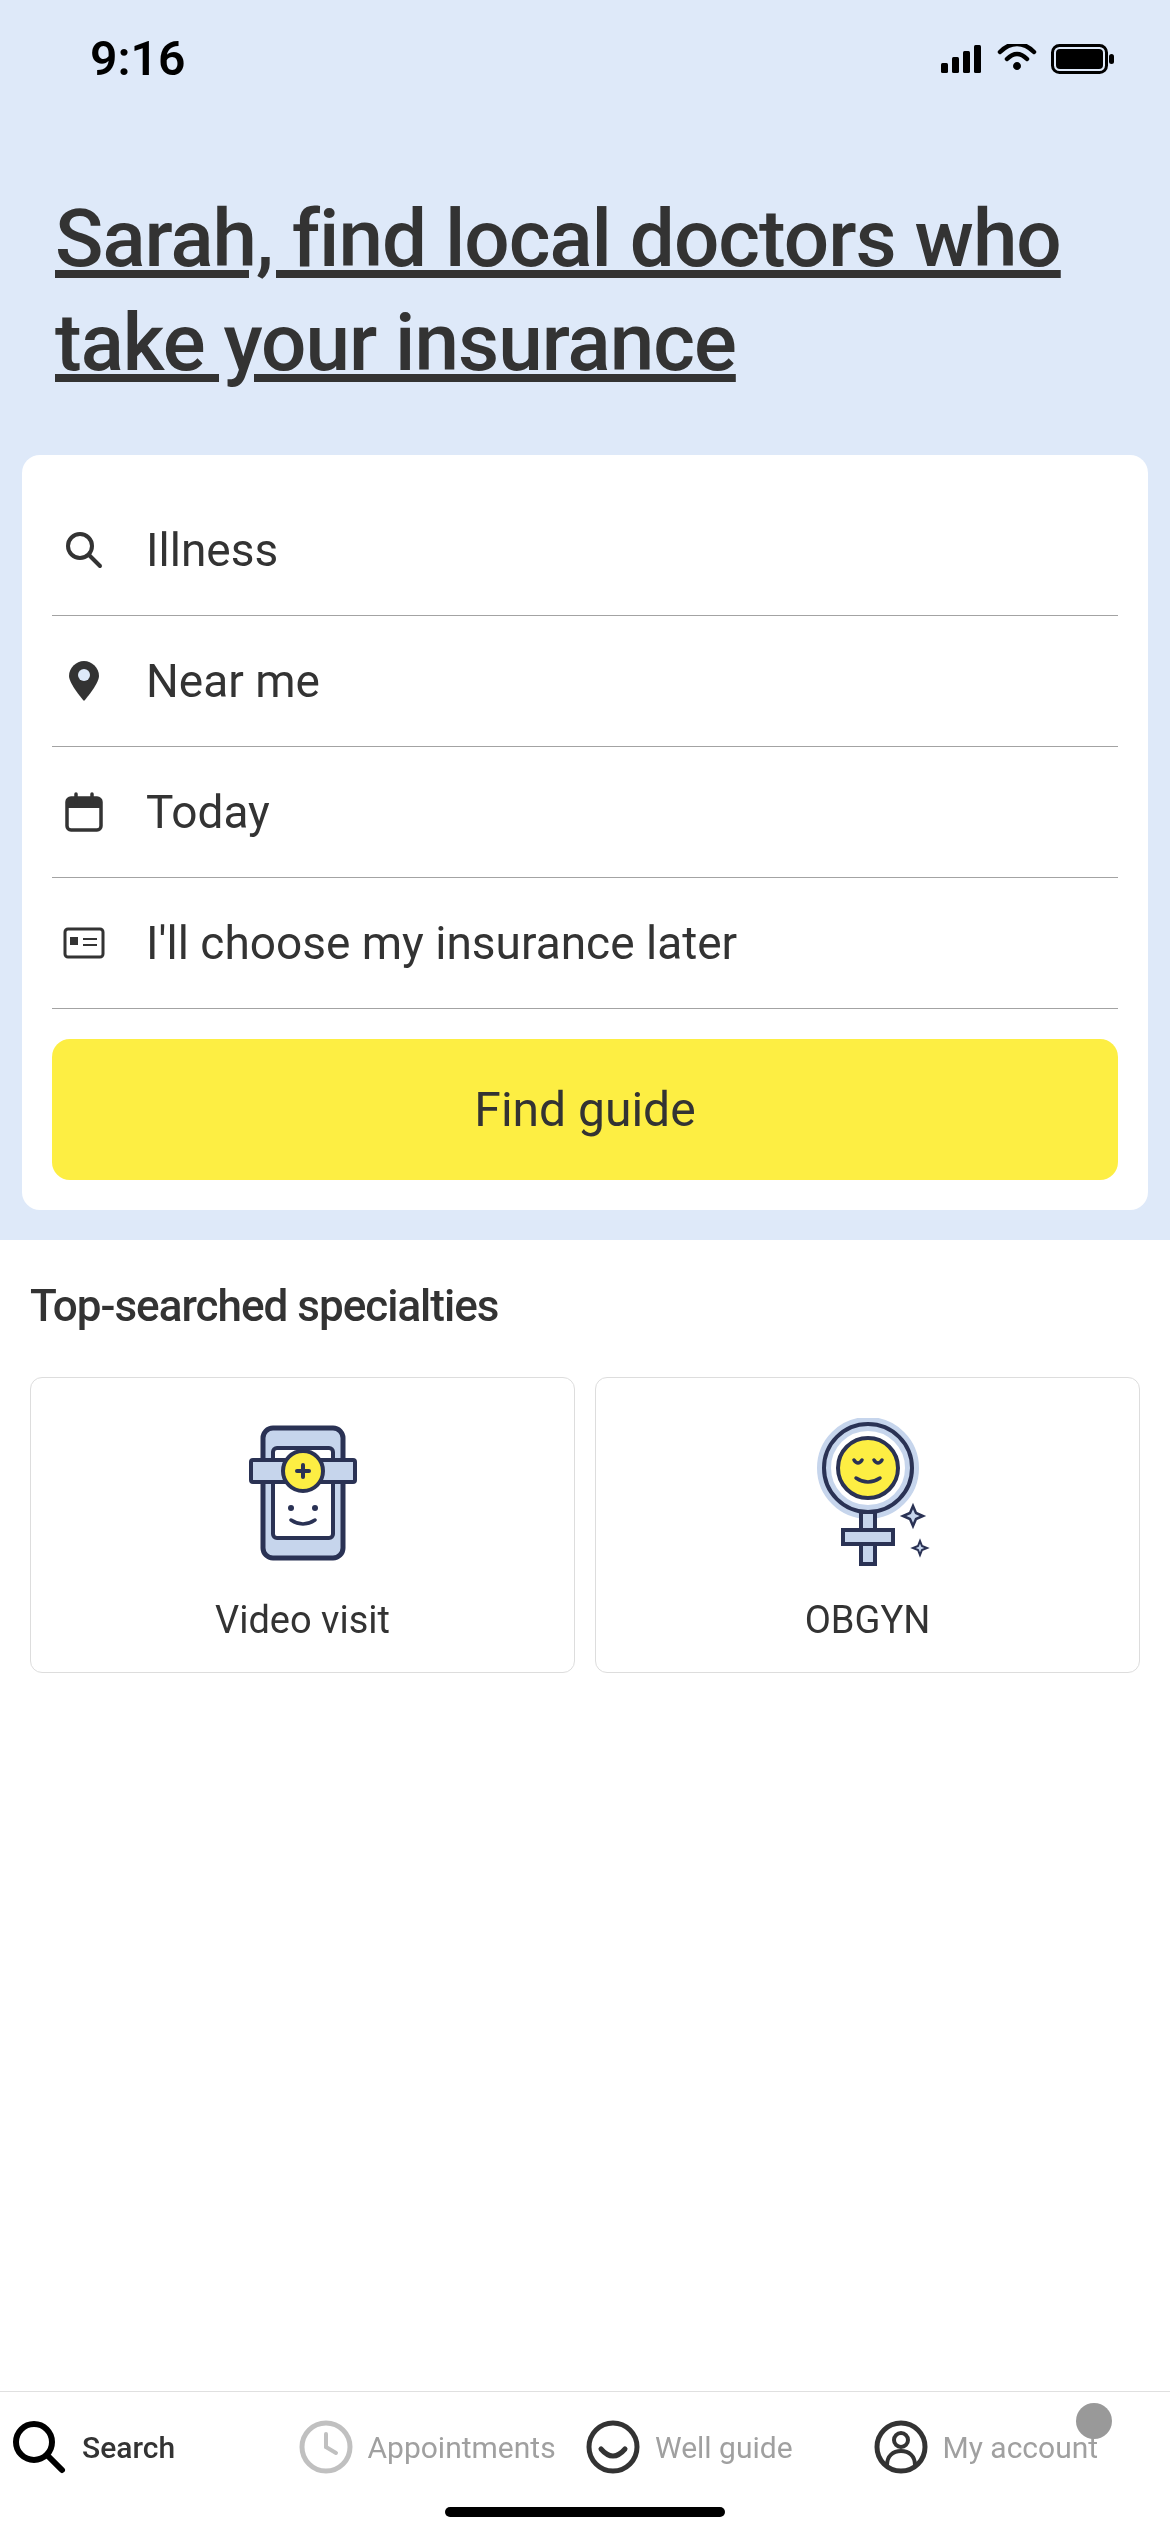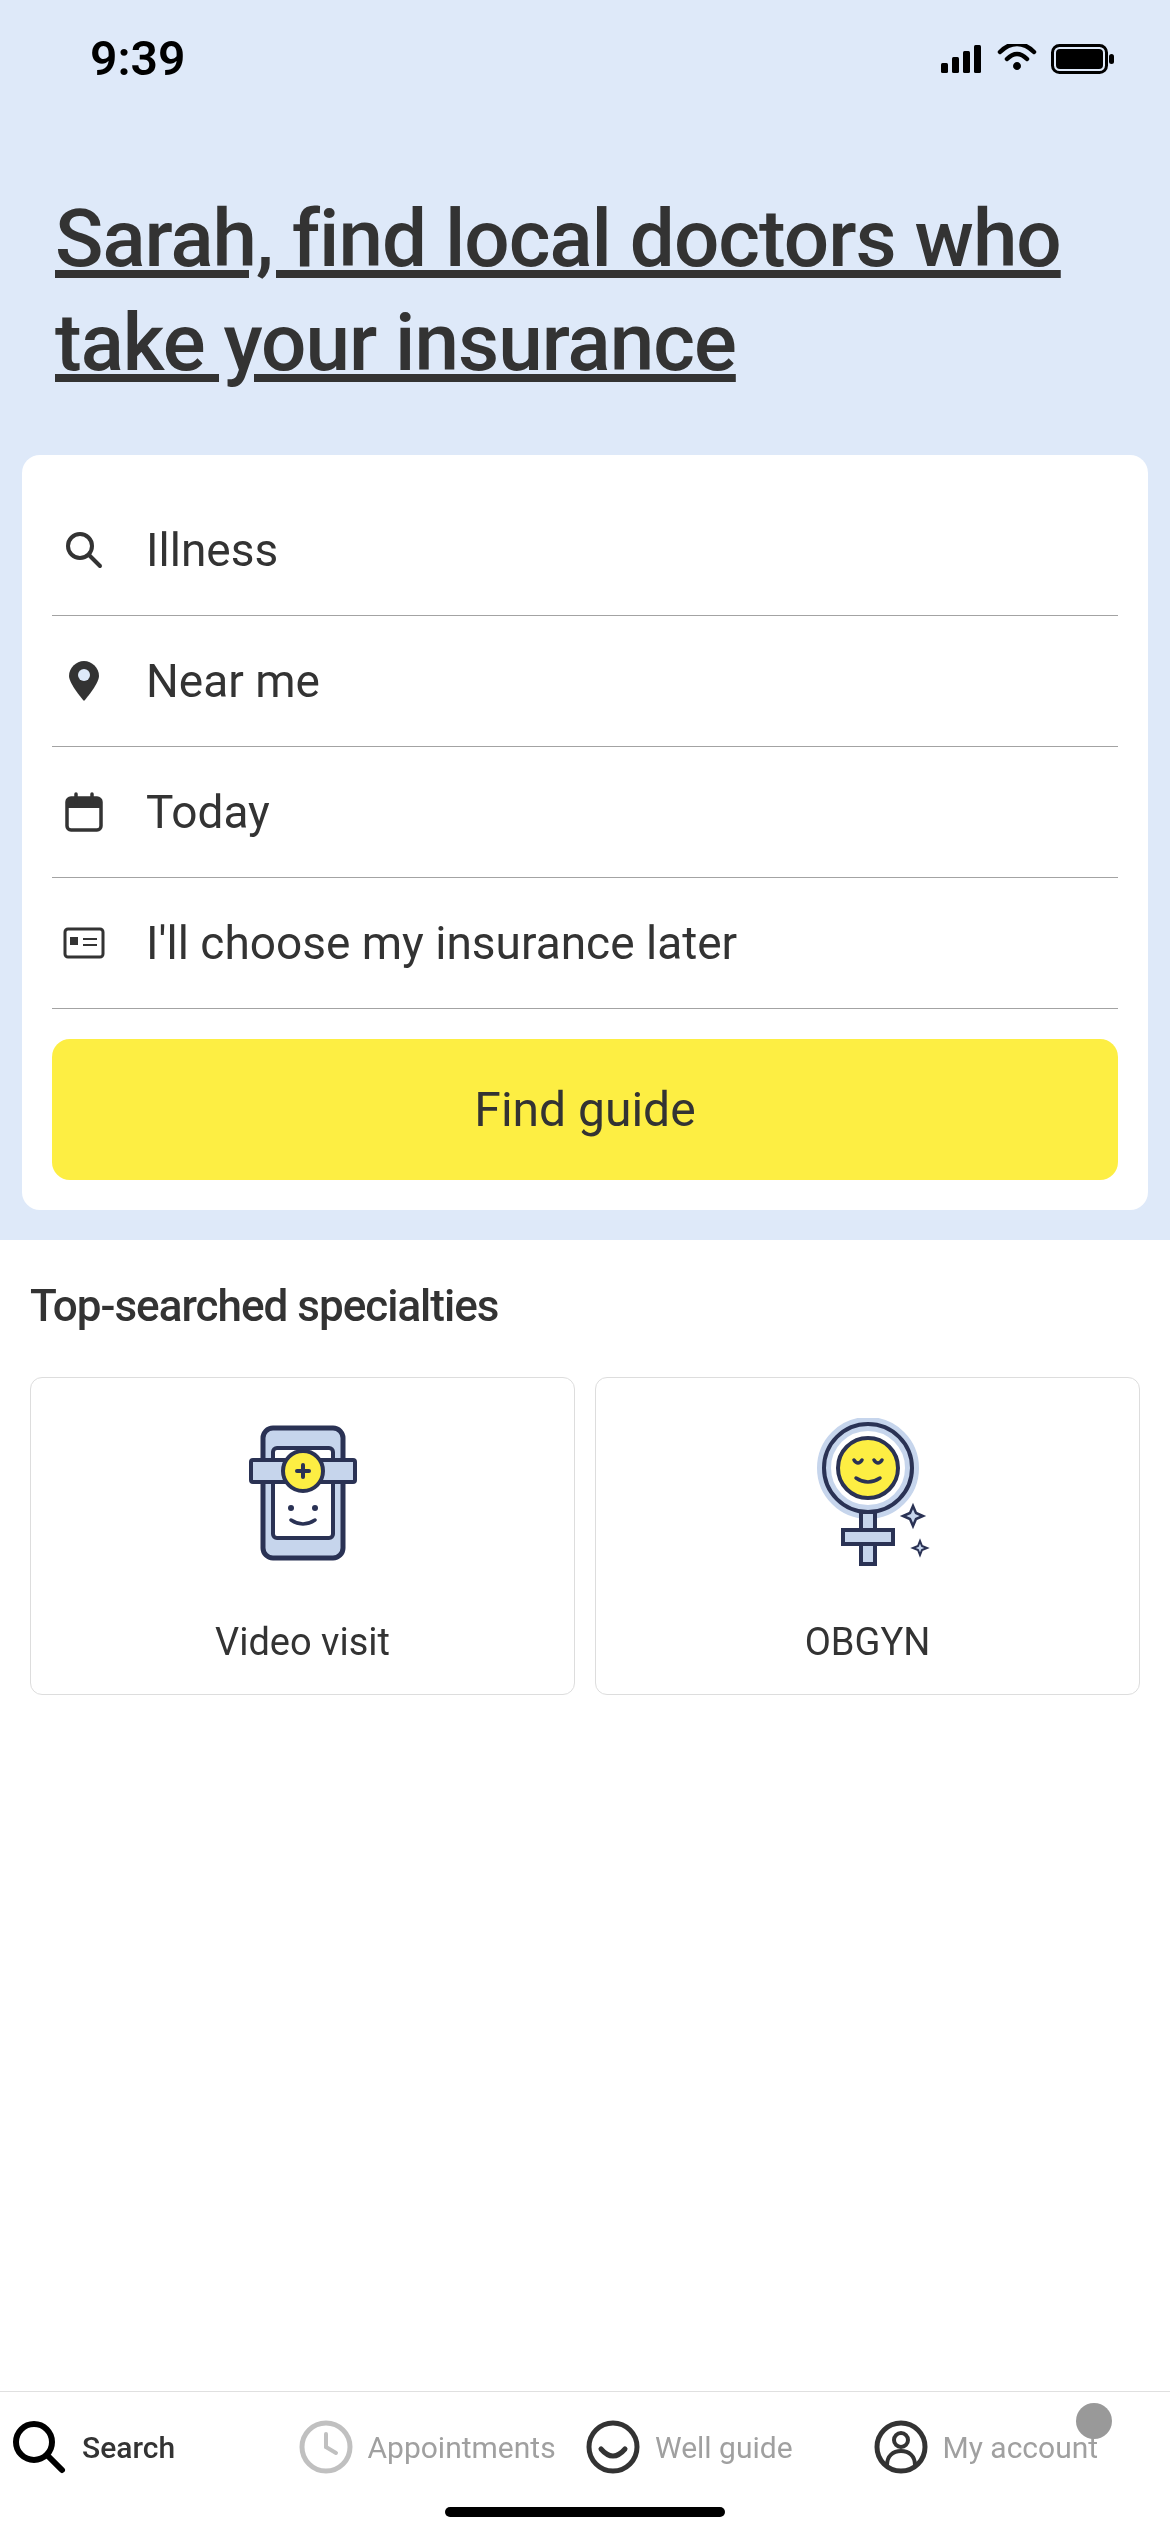--- a/index.html
+++ b/index.html
@@ -126,21 +126,20 @@
       height: 150px;
       display: flex;
       align-items: center;
       justify-content: center;
     }
     
     .specialty-label {
       font-size: 38px;
       color: #333;
       text-align: center;
-      margin-top: 22px;
     }
     
     .tab-bar {
       border-top: 1px solid #e0e0e0;
       background: #fff;
       display: flex;
       justify-content: space-around;
       padding: 25px 10px 10px 10px;
     }
     
@@ -186,21 +185,21 @@
       background: #000;
       border-radius: 10px;
       margin: 20px auto 15px auto;
     }
   </style>
 </head>
 <body>
 
 <div class="top-section">
   <div class="status-bar">
-    <div class="time">9:39</div>
+    <div class="time">9:16</div>
     <div class="status-icons">
       <svg width="42" height="28" viewBox="0 0 42 28">
         <rect x="0" y="18" width="7" height="10" rx="1.5" fill="#000"></rect>
         <rect x="11" y="12" width="7" height="16" rx="1.5" fill="#000"></rect>
         <rect x="22" y="6" width="7" height="22" rx="1.5" fill="#000"></rect>
         <rect x="33" y="0" width="7" height="28" rx="1.5" fill="#000"></rect>
       </svg>
       <svg width="40" height="30" viewBox="0 0 40 30">
         <path d="M20 26 C 22 26 24 24 24 22 C 24 20 22 18 20 18 C 18 18 16 20 16 22 C 16 24 18 26 20 26 Z" fill="#000"></path>
         <path d="M10 15 C 13 12 16 10 20 10 C 24 10 27 12 30 15" stroke="#000" stroke-width="4.5" fill="none" stroke-linecap="round"></path>

